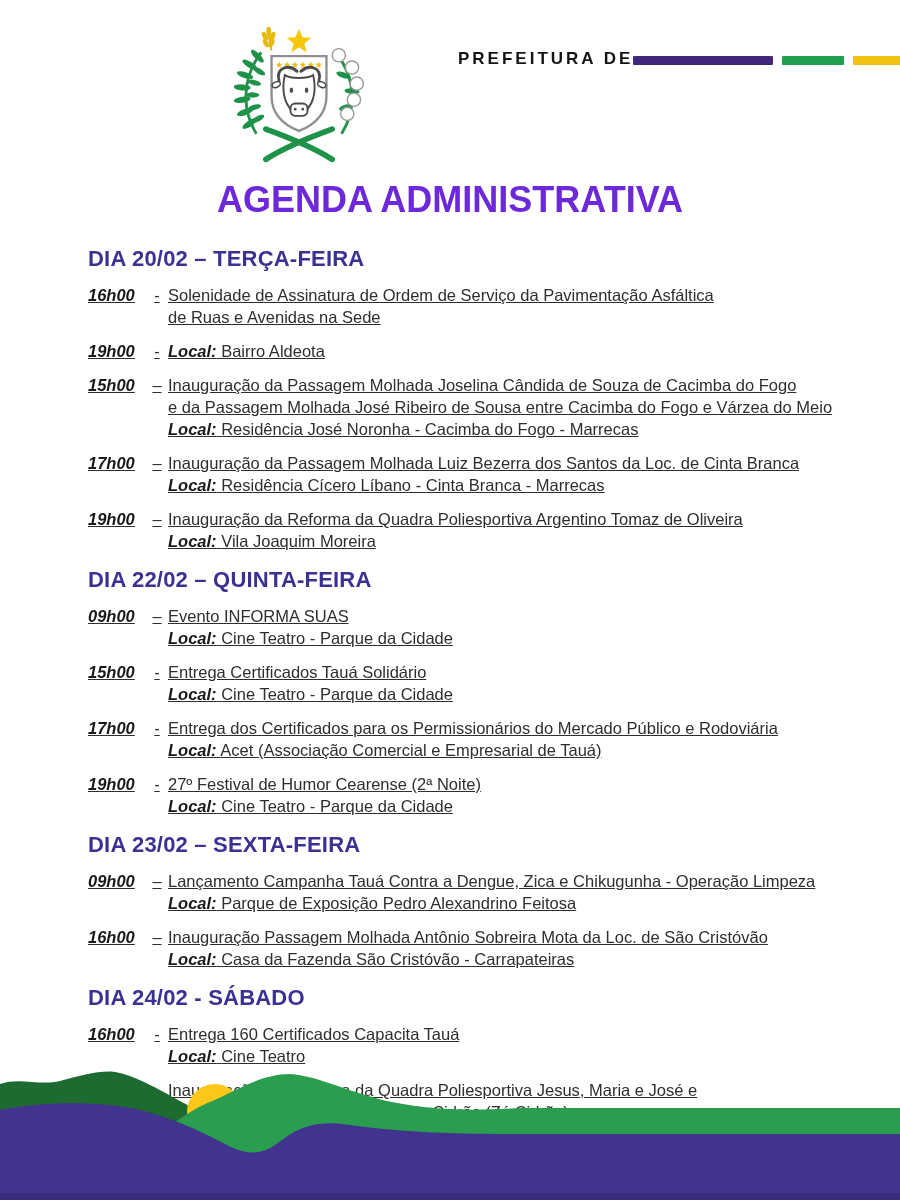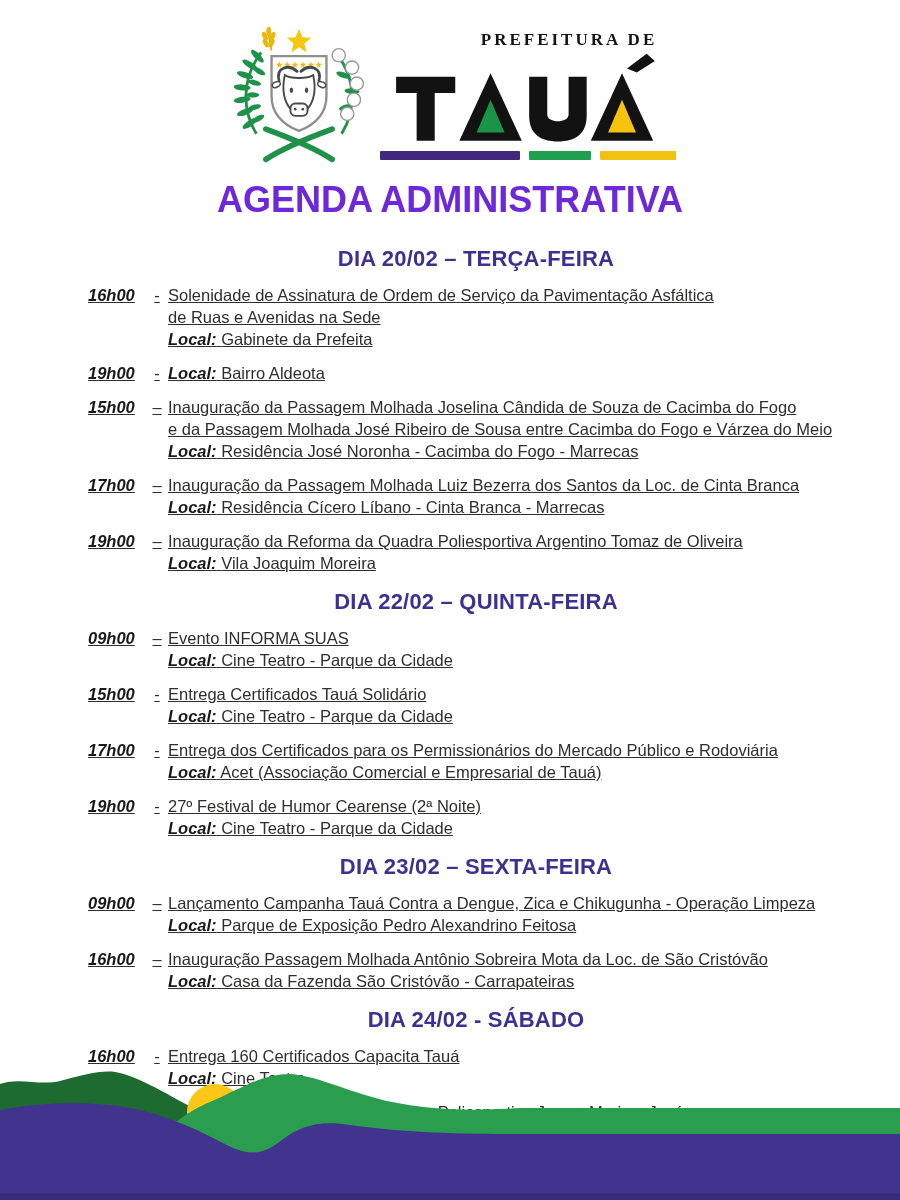--- a/index.html
+++ b/index.html
@@ -6,40 +6,40 @@
   html,body { background:#ffffff; }
   .page {
     position:relative; width:900px; height:1200px; margin:0 auto;
     background:#ffffff; overflow:hidden;
     font-family:"Liberation Sans", sans-serif; color:#2e2e2d;
   }
   
   .header { padding-top:24px; display:flex; flex-direction:column; align-items:center; }
   .logo-row { display:flex; align-items:center; }
   .coat { width:158px; height:142px; margin-right:2px; }
-  .wordmark-block { display:flex; flex-direction:column; width:300px;font-family:Liberation Serif, serif; }
+  .wordmark-block { display:flex; flex-direction:row; width:300px; }
   .brand-top {
     font-size:17px; font-weight:bold; letter-spacing:3px; color:#141414;
     text-align:center; padding-left:78px; margin-bottom:2px; white-space:nowrap;
   }
   .tauasvg { width:300px; height:92px; }
   .bar-row { display:flex; height:9px; margin-top:7px; }
   .bar-seg { height:9px; border-radius:1px; }
   .bar-purple { width:140px; background:#41277d; }
   .bar-green  { width:62px;  background:#1fa04f; margin-left:9px; }
   .bar-yellow { width:76px;  background:#f2c213; margin-left:9px; }
   .page-title {
     font-size:36px; font-weight:900; color:#6d28d9; margin-top:13px;
     letter-spacing:0px; white-space:nowrap;
   }
   
   .content { padding:10px 36px 0 88px; }
   .section-heading {
     color:#3a3192; font-size:22px; font-weight:800;
-    margin:15px 0 12px 0; letter-spacing:0.2px; white-space:nowrap;text-align:center;
+    margin:15px 0 12px 0; letter-spacing:0.2px; white-space:nowrap;
   }
   .event {
     display:grid; grid-template-columns:58px 22px 1fr;
     margin-bottom:12px; font-size:16.5px; line-height:22px;text-decoration:underline;
   }
   .time { font-weight:bold; font-style:italic; color:#191919; white-space:nowrap; }
   .dash { text-align:center; color:#2e2e2d; }
   .dline { white-space:nowrap; }
   .local-label { font-weight:bold; font-style:italic; color:#191919; }
   
@@ -144,21 +144,20 @@
   <div class="content">
 
     <div class="section">
       <div class="section-heading">DIA 20/02 – TERÇA-FEIRA</div>
       <div class="event">
         <span class="time">16h00</span>
         <span class="dash">-</span>
         <div class="desc">
           <div class="dline">Solenidade de Assinatura de Ordem de Serviço da Pavimentação Asfáltica</div>
           <div class="dline">de Ruas e Avenidas na Sede</div>
-          <div class="dline"><span class="local-label">Local:</span> <span class="local-value">Gabinete da Prefeita</span></div>
         </div>
       </div>
       <div class="event">
         <span class="time">19h00</span>
         <span class="dash">-</span>
         <div class="desc">
           <div class="dline"><span class="local-label">Local:</span> <span class="local-value">Bairro Aldeota</span></div>
         </div>
       </div>
     </div>

